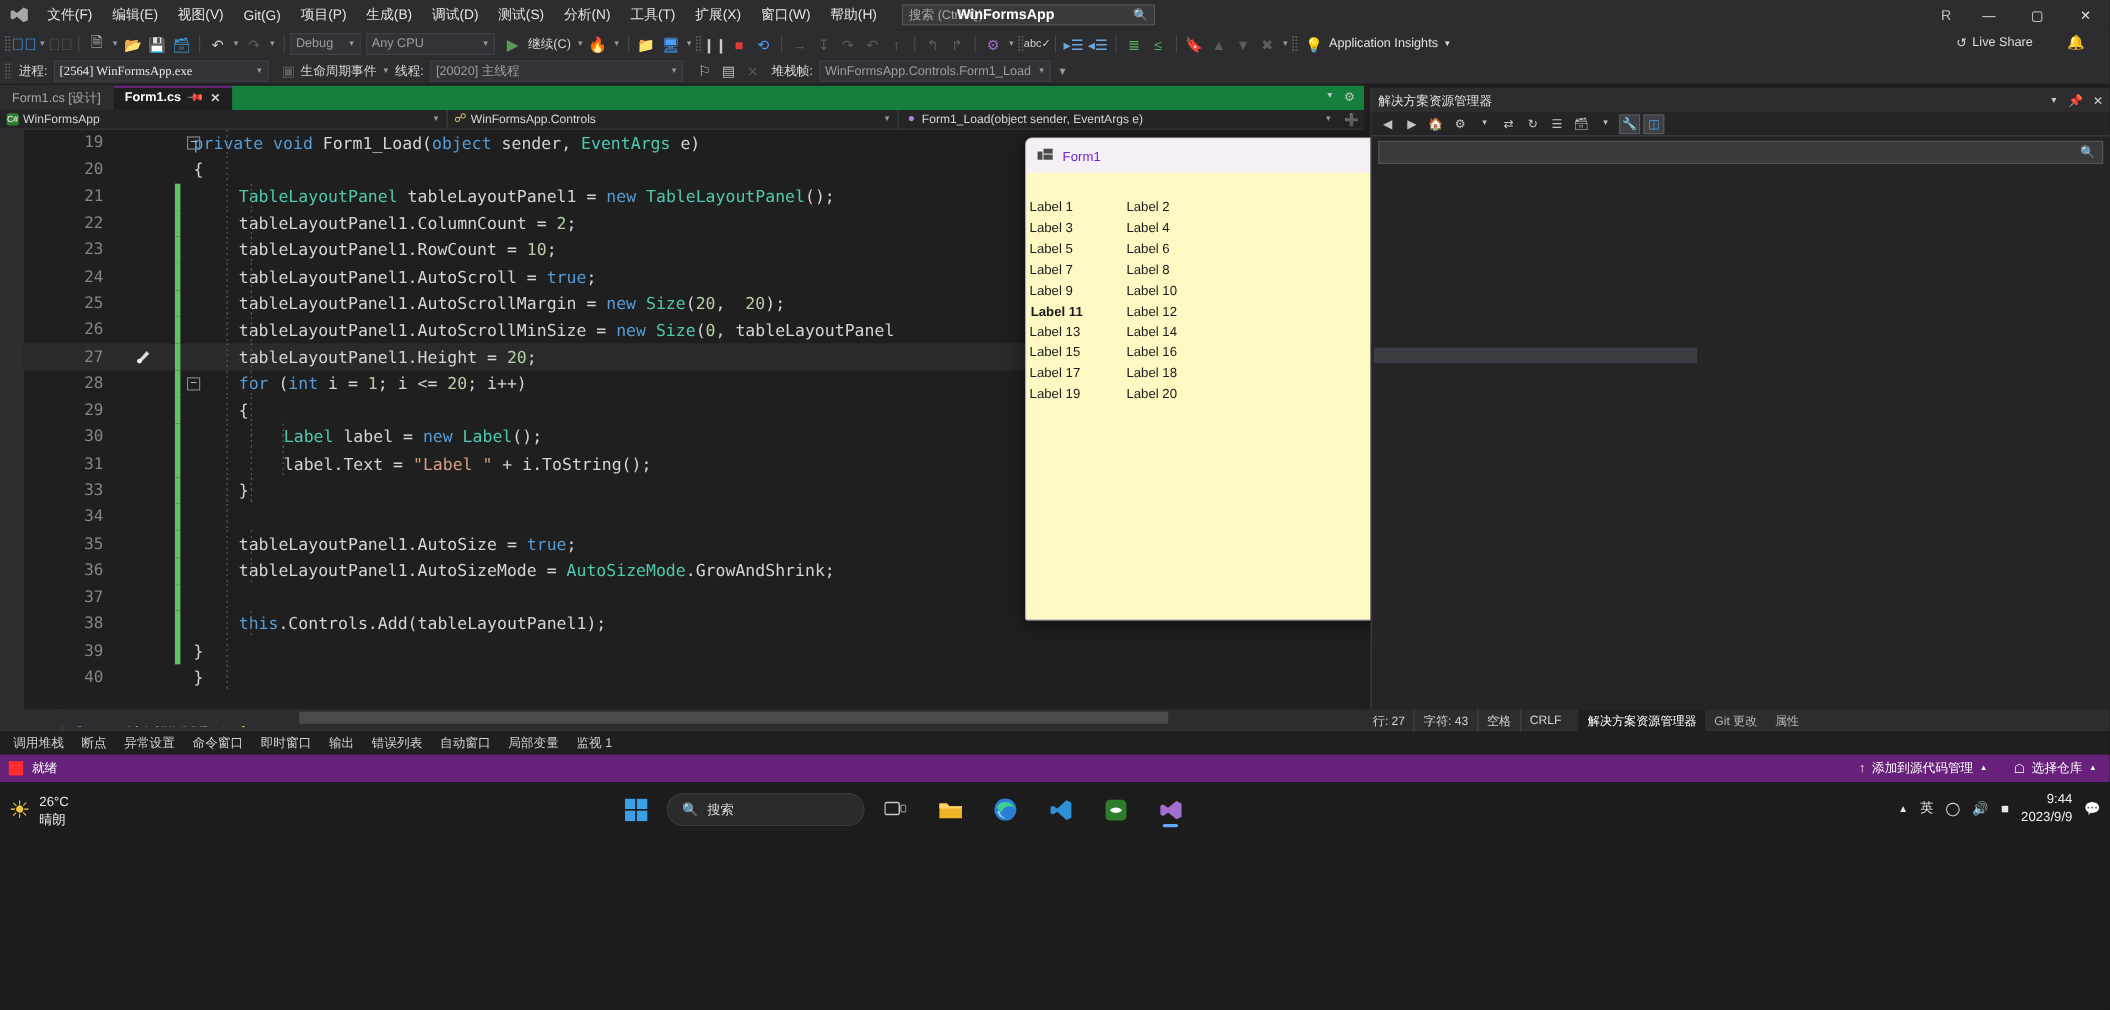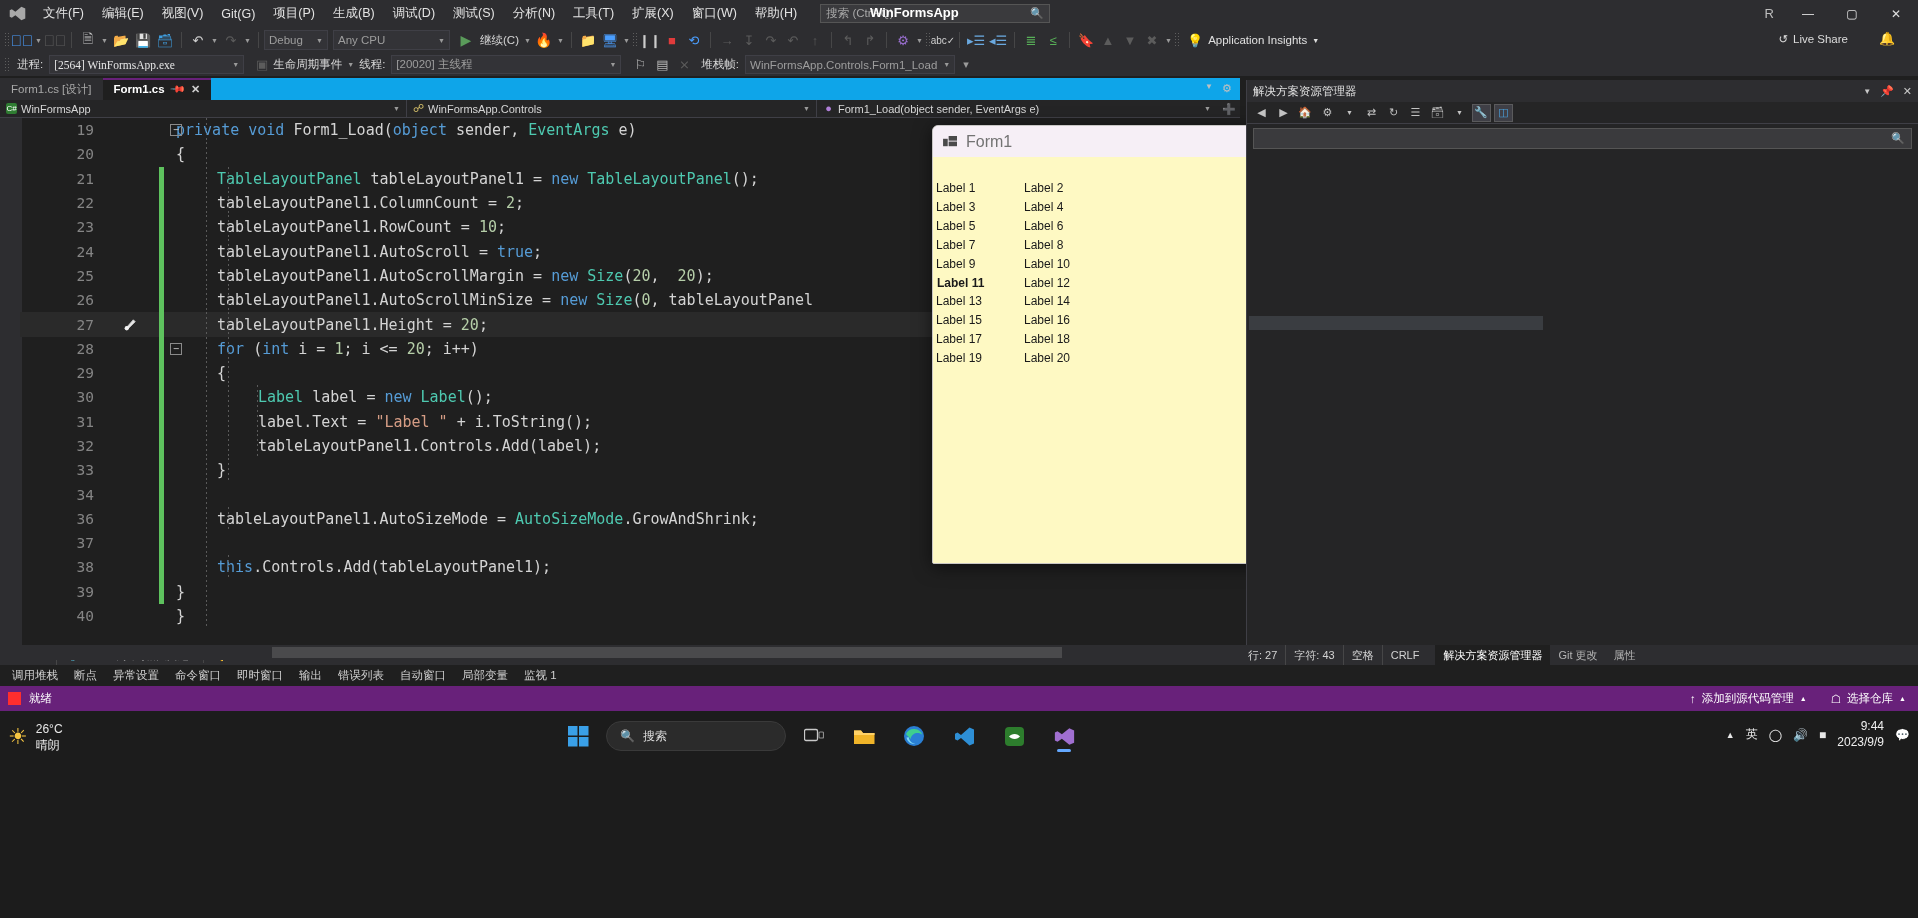--- a/index.html
+++ b/index.html
@@ -63,21 +63,21 @@
     font-size:11.5px; color:#cfcfcf;
   }
   .lbl2 { color:#d6d6d6; font-size:11.5px; white-space:nowrap; }
   .proc-combo { height:19px; min-width:195px; }
   .thread-combo { height:19px; min-width:230px; }
   .frame-combo { height:19px; min-width:193px; }
 
   
   .tabstrip {
     position:absolute; left:0; top:78px; width:1240px; height:22px;
-    background:#0ea5e9; display:flex; align-items:flex-start;
+    background:#15803d; display:flex; align-items:flex-start;
   }
   .dtab {
     height:22px; display:flex; align-items:center; gap:7px; padding:0 11px;
     font-size:11.5px; color:#a8a8a8; background:#2d2d30; position:relative;
   }
   .dtab.active { background:#1f1f1f; color:#ffffff; font-weight:bold; }
   .dtab.active::before {
     content:""; position:absolute; left:0; right:0; top:0; height:2px; background:#68217a;
   }
   .dtab .pin { font-size:10px; color:#cfcfcf; transform:rotate(45deg); }
@@ -157,21 +157,21 @@
 
   
   .formwin {
     position:absolute; left:932px; top:125px; width:545px; height:439px;
     background:#f0f0f0; box-shadow:0 3px 18px rgba(0,0,0,.55);
     border:1px solid #c8c6c4; border-radius:6px 6px 2px 2px; overflow:hidden;
   }
   .fw-title { height:31px; background:#f6eff6; display:flex; align-items:center;
               padding:0 4px 0 10px; }
   .fw-ic { width:15px; height:13px; margin-right:8px; position:relative; }
-  .fw-name { font-size:16px; color:#737373; flex:1 1 auto; }
+  .fw-name { font-size:12px; color:#6d28d9; flex:1 1 auto; }
   .fw-btn { width:40px; height:31px; display:flex; align-items:center; justify-content:center;
             font-size:11px; color:#1b1b1b; }
   .fw-body { position:absolute; left:0; top:31px; right:0; bottom:0; background:#fef9c3; }
   .fw-lbl { position:absolute; font-size:12px; color:#1a1a1a; font-family:"Liberation Sans", sans-serif; }
 
   
   .edstatus {
     position:absolute; left:0; top:645px; width:1240px; height:20px;
     background:#2d2d30; display:flex; align-items:center; font-size:11px; color:#d3d3d3;
   }
@@ -407,23 +407,23 @@
         <div class="cline"><span class="lnum">25</span><span class="changebar green"></span><span class="indents"><i style="left: 186px;"></i><i style="left: 208px;"></i></span><span class="codetext" style="padding-left: 111px;"><span class="pl">tableLayoutPanel1.AutoScrollMargin </span><span class="pu">= </span><span class="k">new </span><span class="kc">Size</span><span class="pu">(</span><span class="nm">20</span><span class="pu">, </span><span class="nm"> 20</span><span class="pu">);</span></span></div>
         <div class="cline"><span class="lnum">26</span><span class="changebar green"></span><span class="indents"><i style="left: 186px;"></i><i style="left: 208px;"></i></span><span class="codetext" style="padding-left: 111px;"><span class="pl">tableLayoutPanel1.AutoScrollMinSize </span><span class="pu">= </span><span class="k">new </span><span class="kc">Size</span><span class="pu">(</span><span class="nm">0</span><span class="pl">, tableLayoutPanel</span></span></div>
         <div class="cline cur"><span class="lnum">27</span><span class="changebar green"></span><span class="indents"><i style="left: 186px;"></i><i style="left: 208px;"></i></span><span class="bpglyph"><svg viewBox="0 0 16 16" width="15" height="15">
               <path d="M3 12 L11 3 L13 5 L5 13 Z" fill="#e8e8e8" stroke="#c9c9c9"></path>
               <circle cx="4" cy="12" r="2.3" fill="#f2f2f2"></circle>
             </svg></span><span class="codetext" style="padding-left: 111px;"><span class="pl">tableLayoutPanel1.Height </span><span class="pu">= </span><span class="nm">20</span><span class="pu">;</span></span></div>
         <div class="cline"><span class="lnum">28</span><span class="changebar green"></span><span class="indents"><i style="left: 186px;"></i><i style="left: 208px;"></i></span><span class="fold">−</span><span class="codetext" style="padding-left: 111px;"><span class="k">for </span><span class="pu">(</span><span class="k">int</span><span class="pl"> i </span><span class="pu">= </span><span class="nm">1</span><span class="pl">; i </span><span class="pu">&lt;= </span><span class="nm">20</span><span class="pl">; i++)</span></span></div>
         <div class="cline"><span class="lnum">29</span><span class="changebar green"></span><span class="indents"><i style="left: 186px;"></i><i style="left: 208px;"></i></span><span class="codetext" style="padding-left: 111px;"><span class="pu">{</span></span></div>
         <div class="cline"><span class="lnum">30</span><span class="changebar green"></span><span class="indents"><i style="left: 186px;"></i><i style="left: 208px;"></i><i style="left: 237px;"></i></span><span class="codetext" style="padding-left: 152px;"><span class="kc">Label</span><span class="pl"> label </span><span class="pu">= </span><span class="k">new </span><span class="kc">Label</span><span class="pu">();</span></span></div>
         <div class="cline"><span class="lnum">31</span><span class="changebar green"></span><span class="indents"><i style="left: 186px;"></i><i style="left: 208px;"></i><i style="left: 237px;"></i></span><span class="codetext" style="padding-left: 152px;"><span class="pl">label.Text </span><span class="pu">= </span><span class="st">"Label "</span><span class="pl"> + i.ToString();</span></span></div>
-        <div class="cline"><span class="lnum">32</span><span class="changebar green"></span><span class="indents"><i style="left: 186px;"></i><i style="left: 208px;"></i><i style="left: 237px;"></i></span><span class="codetext" style="padding-left: 152px;"><span class="pl">tableLayoutPanel1.Controls.Add(label);</span></span></div>
         <div class="cline"><span class="lnum">33</span><span class="changebar green"></span><span class="indents"><i style="left: 186px;"></i><i style="left: 208px;"></i></span><span class="codetext" style="padding-left: 111px;"><span class="pu">}</span></span></div>
         <div class="cline"><span class="lnum">34</span><span class="changebar green"></span><span class="indents"><i style="left: 186px;"></i></span><span class="codetext" style="padding-left: 70px;"></span></div>
+        <div class="cline"><span class="lnum">35</span><span class="changebar green"></span><span class="indents"><i style="left: 186px;"></i><i style="left: 208px;"></i></span><span class="codetext" style="padding-left: 111px;"><span class="pl">tableLayoutPanel1.AutoSize </span><span class="pu">= </span><span class="k">true</span><span class="pu">;</span></span></div>
         <div class="cline"><span class="lnum">36</span><span class="changebar green"></span><span class="indents"><i style="left: 186px;"></i><i style="left: 208px;"></i></span><span class="codetext" style="padding-left: 111px;"><span class="pl">tableLayoutPanel1.AutoSizeMode </span><span class="pu">= </span><span class="kc">AutoSizeMode</span><span class="pl">.GrowAndShrink;</span></span></div>
         <div class="cline"><span class="lnum">37</span><span class="changebar green"></span><span class="indents"><i style="left: 186px;"></i></span><span class="codetext" style="padding-left: 70px;"></span></div>
         <div class="cline"><span class="lnum">38</span><span class="changebar green"></span><span class="indents"><i style="left: 186px;"></i><i style="left: 208px;"></i></span><span class="codetext" style="padding-left: 111px;"><span class="k">this</span><span class="pl">.Controls.Add(tableLayoutPanel1);</span></span></div>
         <div class="cline"><span class="lnum">39</span><span class="changebar green"></span><span class="indents"><i style="left: 186px;"></i></span><span class="codetext" style="padding-left: 70px;"><span class="pu">}</span></span></div>
         <div class="cline"><span class="lnum">40</span><span class="indents"><i style="left: 186px;"></i></span><span class="codetext" style="padding-left: 70px;"><span class="pu">}</span></span></div>
       </div>
   </div>
 
   <div class="ed-vscroll">
     <div class="ed-varrow" style="top:0;">▲</div>

